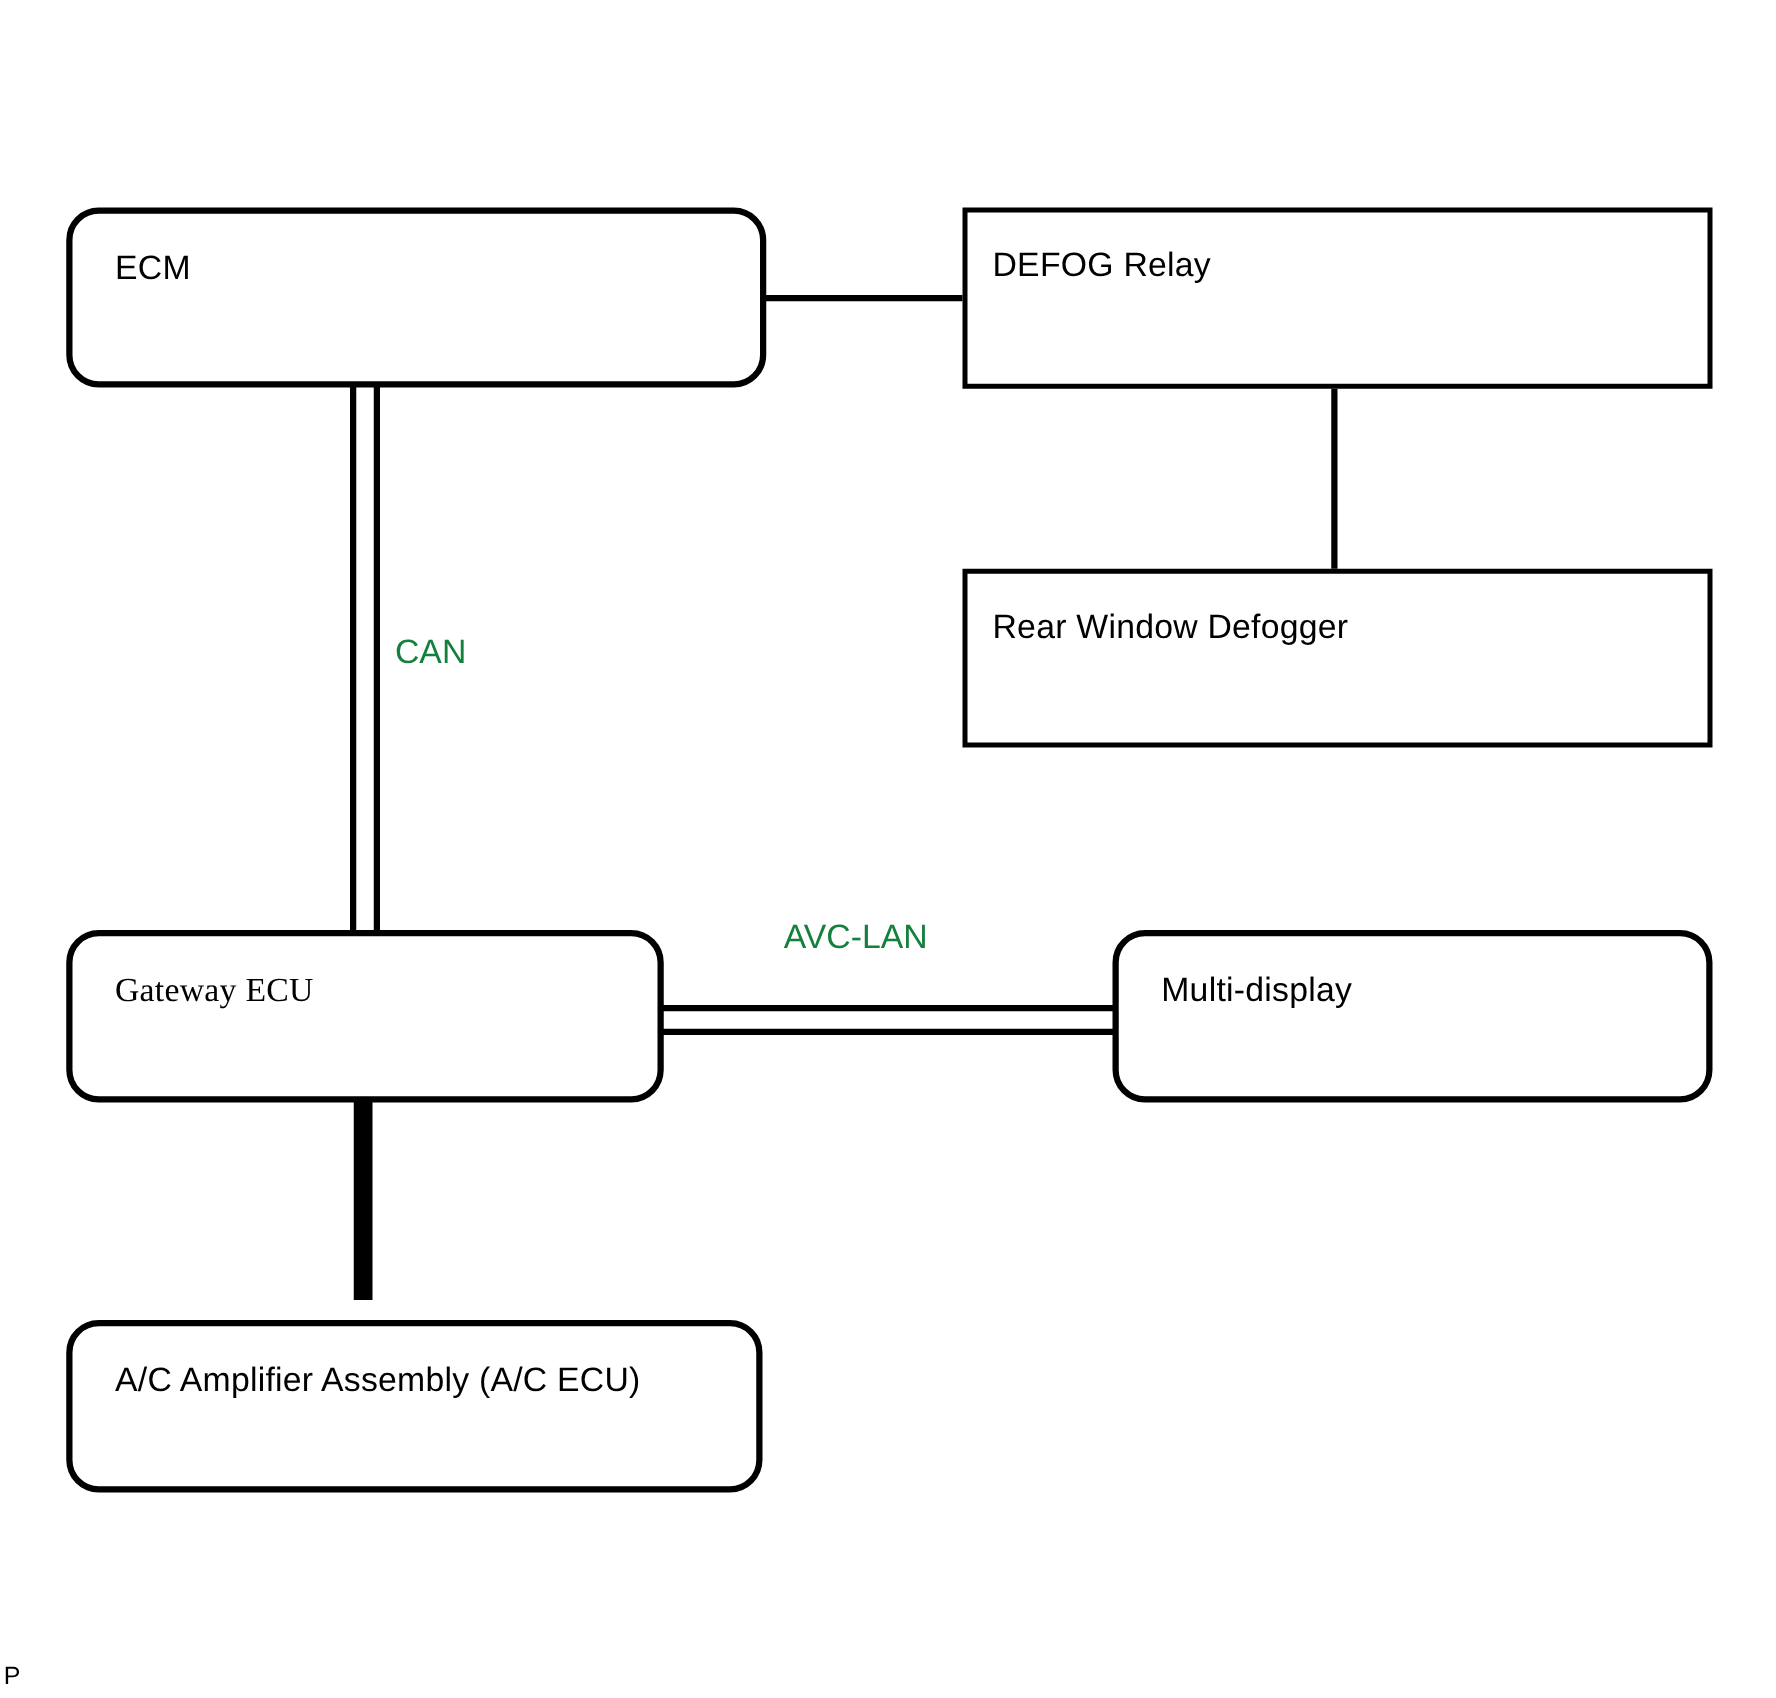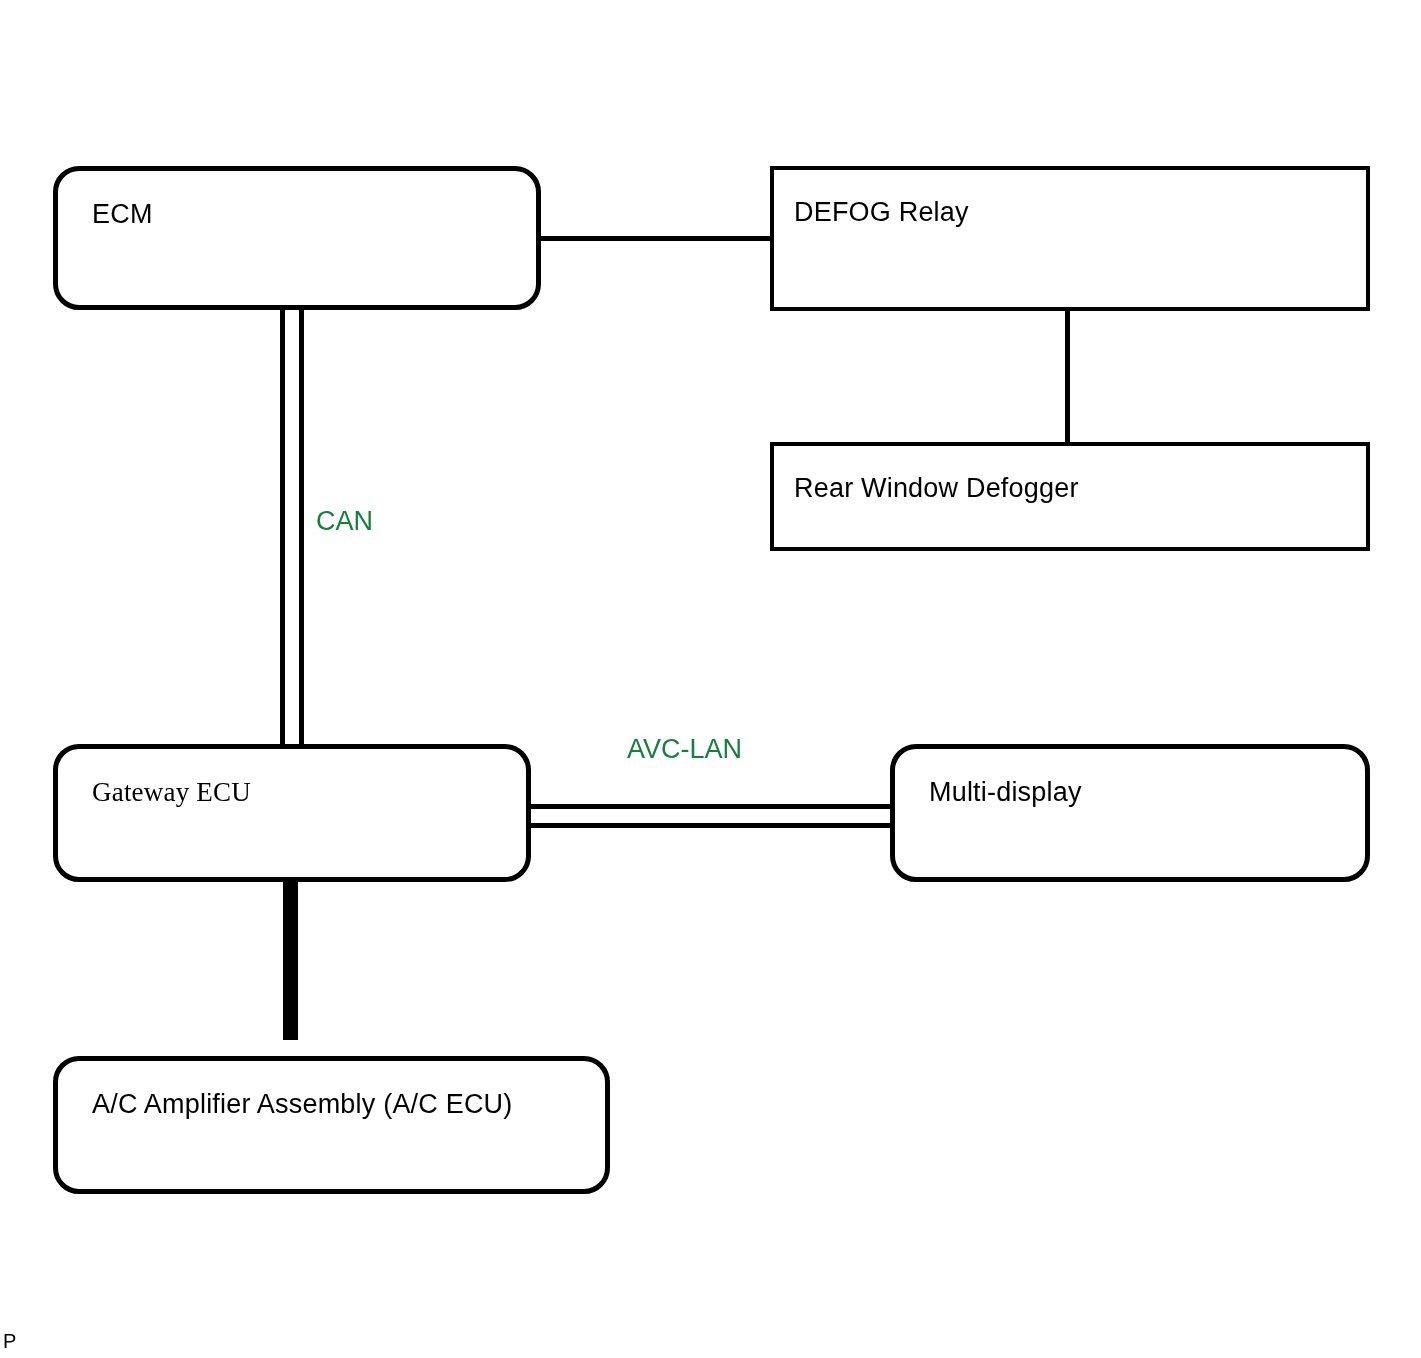--- a/index.html
+++ b/index.html
@@ -89,29 +89,29 @@
   <div class="conn thin" style="left:525px; top:236px; width:250px; height:5px;"></div>
 
   <div class="conn thin" style="left:1065px; top:306px; width:5px; height:154px;"></div>
 
   <div class="bus vertical" style="left:280px; top:300px; width:24px; height:452px;"></div>
 
   <div class="bus horizontal" style="left:522px; top:804px; width:376px; height:24px;"></div>
 
   <div class="conn thick" style="left:283px; top:875px; width:15px; height:165px;"></div>
 
-  <div class="node rounded" style="left:53px; top:166px; width:488px; height:144px;">
+  <div class="node rounded" style="left:53px; top:166px; width:560px; height:144px;">
     <span class="node-label">ECM</span>
   </div>
 
   <div class="node sharp" style="left:770px; top:166px; width:600px; height:145px;">
     <span class="node-label">DEFOG Relay</span>
   </div>
 
-  <div class="node sharp" style="left:770px; top:442px; width:600px; height:109px;">
+  <div class="node sharp" style="left:770px; top:455px; width:600px; height:143px;">
     <span class="node-label">Rear Window Defogger</span>
   </div>
 
   <div class="node rounded" style="left:53px; top:744px; width:478px; height:138px;font-family:Liberation Serif, serif;">
     <span class="node-label">Gateway ECU</span>
   </div>
 
   <div class="node rounded" style="left:890px; top:744px; width:480px; height:138px;">
     <span class="node-label">Multi-display</span>
   </div>

